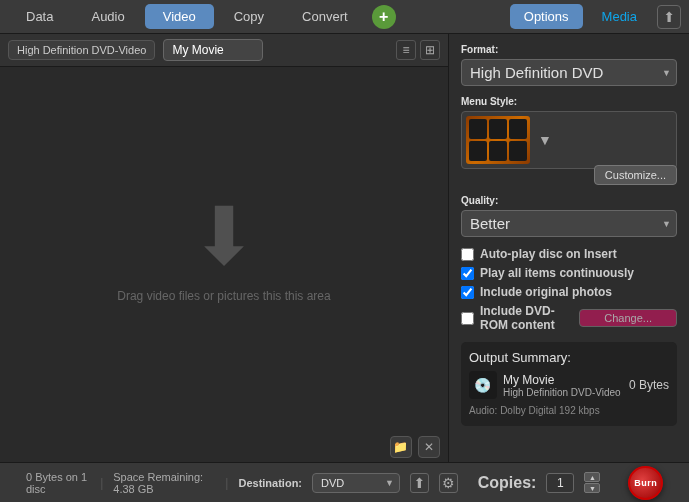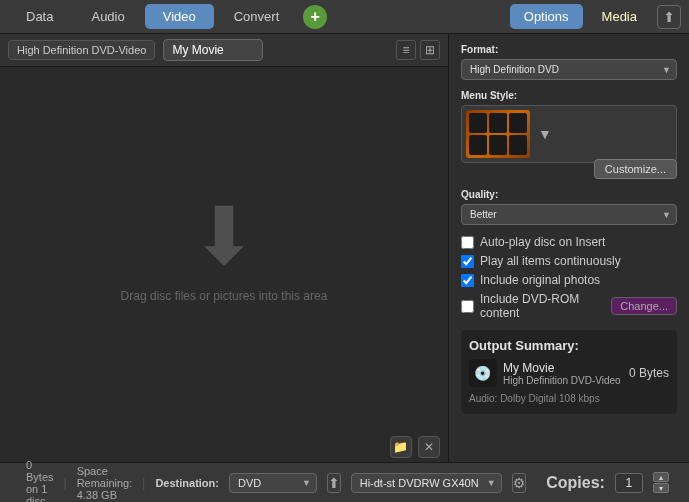--- a/index.html
+++ b/index.html
@@ -34,21 +34,21 @@
       background: #5b8abf;
       color: #fff;
     }
     .tab-spacer { flex: 1; }
     .right-tabs { display: flex; gap: 5px; }
     .right-tab {
       padding: 5px 14px;
       border-radius: 5px;
       cursor: pointer;
       font-size: 13px;
-      color: #fef9c3;
+      color: #0ea5e9;
     }
     .right-tab.active {
       background: #5b8abf;
       color: #fff;
     }
     .add-btn {
       width: 24px;
       height: 24px;
       background: #5a9a3a;
       border-radius: 50%;
@@ -178,21 +178,21 @@
       color: #aaa;
       pointer-events: none;
     }
     .select-wrapper select {
       width: 100%;
       background: #444;
       border: 1px solid #666;
       border-radius: 4px;
       color: #e0e0e0;
       padding: 4px 22px 4px 8px;
-      font-size: 10px;
+      font-size: 15px;
       appearance: none;
       -webkit-appearance: none;
       cursor: pointer;
     }
 
     
     .menu-style-row {
       display: flex;
       align-items: center;
       gap: 8px;
@@ -254,42 +254,43 @@
       gap: 6px;
     }
     .checkbox-row input[type=checkbox] {
       width: 13px;
       height: 13px;
       cursor: pointer;
     }
     .checkbox-label {
       font-size: 12px;
       color: #ccc;
+      font-weight: bold;
     }
     .change-btn {
-      background: #701a75;
+      background: #be185d;
       border: 1px solid #777;
       border-radius: 4px;
       color: #ddd;
-      padding: 2px 8px;
+      padding: 2px 24px;
       font-size: 11px;
       cursor: pointer;
       margin-left: auto;
       opacity: 0.7;
     }
 
     
     .output-summary {
       background: #222;
       border-radius: 5px;
       padding: 8px;
     }
     .summary-header {
       font-size: 13px;
-      font-weight: 700;
+      font-weight: 400;
       color: #e0e0e0;
       margin-bottom: 6px;
     }
     .summary-row {
       display: flex;
       align-items: center;
       gap: 6px;
     }
     .summary-icon {
       width: 28px;
@@ -443,20 +444,21 @@
     .customize-row { display: flex; justify-content: flex-end; }
     .quality-section { }
   </style>
 </head>
 <body>
 
 <div class="tab-bar">
   <div class="tab">Data</div>
   <div class="tab">Audio</div>
   <div class="tab active">Video</div>
+  <div class="tab">Copy</div>
   <div class="tab">Convert</div>
   <div class="add-btn">+</div>
   <div class="tab-spacer"></div>
   <div class="right-tabs">
     <div class="right-tab active">Options</div>
     <div class="right-tab">Media</div>
   </div>
   <div class="export-icon">⬆</div>
 </div>
 
@@ -468,21 +470,21 @@
       <input class="project-name-input" type="text" value="My Movie" style="">
       <div class="project-bar-spacer"></div>
       <div class="view-icons">
         <div class="view-icon">≡</div>
         <div class="view-icon">⊞</div>
       </div>
     </div>
 
     <div class="drop-area">
       <div class="drop-arrow">⬇</div>
-      <div class="drop-text">Drag disc files or pictures into this area</div>
+      <div class="drop-text">Drag video files or pictures this this area</div>
     </div>
 
     <div class="drop-area-bottom">
       <div class="small-icon-btn">📁</div>
       <div class="small-icon-btn">✕</div>
     </div>
   </div>
 
   <div class="right-panel">
 
@@ -547,45 +549,40 @@
     <div class="output-summary">
       <div class="summary-header">Output Summary:</div>
       <div class="summary-row">
         <div class="summary-icon">💿</div>
         <div class="summary-info">
           <div class="summary-name">My Movie</div>
           <div class="summary-type">High Definition DVD-Video</div>
         </div>
         <div class="summary-size">0 Bytes</div>
       </div>
-      <div class="summary-details">Audio: Dolby Digital 108 kbps</div>
+      <div class="summary-details">Audio: Dolby Digital 192 kbps</div>
     </div>
 
   </div>
 </div>
 
 <div class="bottom-bar">
   <span class="bottom-info">0 Bytes on 1 disc</span>
   <span class="bottom-sep">|</span>
   <span class="bottom-info">Space Remaining: 4.38 GB</span>
   <span class="bottom-sep">|</span>
   <span class="dest-label">Destination:</span>
   <div class="dest-select-wrapper">
     <select>
       <option>DVD</option>
       <option>Folder</option>
       <option>Disc Image</option>
     </select>
   </div>
   <div class="disc-icon">⬆</div>
-  <div class="dest-select-wrapper">
-    <select>
-      <option>Hi-dt-st DVDRW GX40N</option>
-    </select>
-  </div>
   <div class="disc-icon">⚙</div>
   <div class="bottom-spacer"></div>
   <span class="copies-label">Copies:</span>
   <div class="copies-val">1</div>
   <div class="arrow-btns">
     <div class="arrow-btn">▲</div>
     <div class="arrow-btn">▼</div>
   </div>
   <div class="burn-btn">
     <span class="burn-label">Burn</span>

